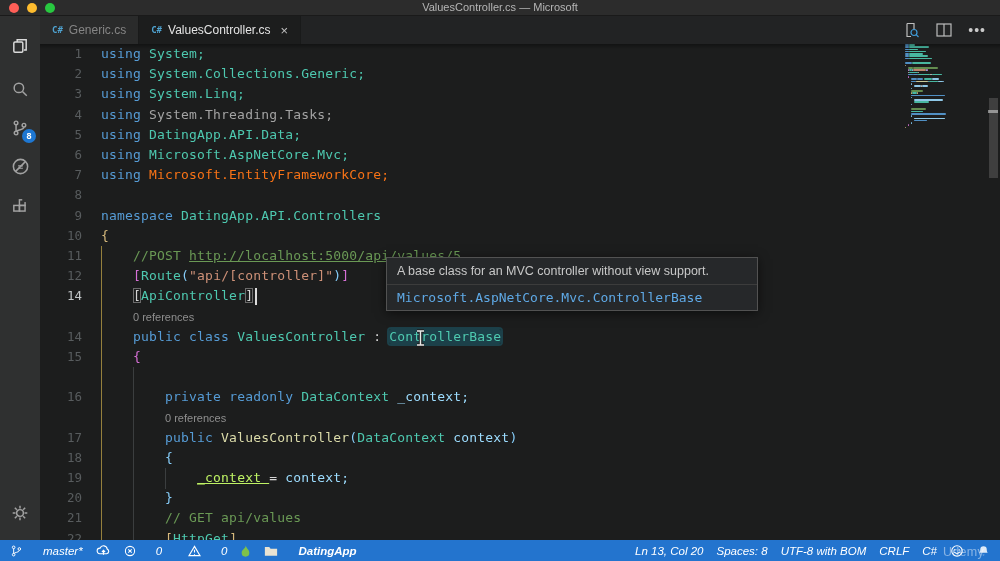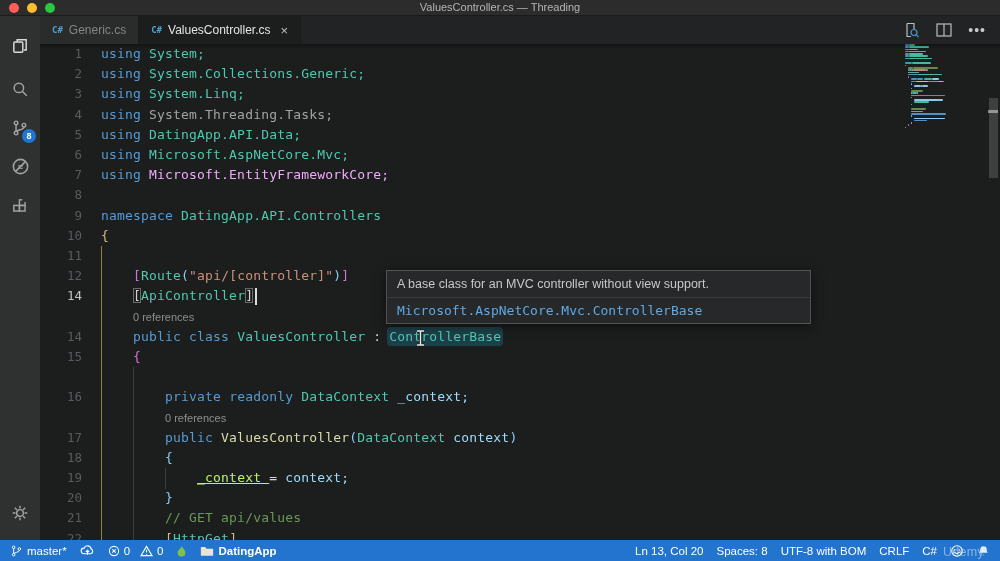--- a/index.html
+++ b/index.html
@@ -39,53 +39,53 @@
         font-size:12.5px;line-height:20.2px;flex:none;}
   .lnum.cur{color:#c2c6c8;}
   .ctext{margin-left:19px;font-family:"DejaVu Sans Mono","Liberation Mono",monospace;font-size:13px;line-height:20.2px;letter-spacing:.18px;}
   .lens{margin-left:19px;font-size:11px;color:var(--ui-lens,#8f8f8f);line-height:22px;font-family:"Liberation Sans",sans-serif;}
   .cm-link{text-decoration:underline;}
   .word-hl{background:var(--ui-highlight_bg,#1c4049);border-radius:2px;box-shadow:0 0 0 2px var(--ui-highlight_bg,#1c4049);}
   .bracket-match{outline:1px solid #6b6b6b;outline-offset:-1px;}
   .guide{position:absolute;width:1px;z-index:1;pointer-events:none;}
   .cursor-caret{position:absolute;width:2px;height:17px;background:#dcdcdc;z-index:3;}
   
-  .hover-tip{position:absolute;left:346px;top:226px;width:425px;background:var(--ui-tooltip_bg,#252729);
+  .hover-tip{position:absolute;left:346px;top:213px;width:372px;background:var(--ui-tooltip_bg,#252729);
              border:1px solid var(--ui-tooltip_border,#4d4d4d);z-index:5;box-shadow:0 2px 10px rgba(0,0,0,.55);box-sizing:border-box;}
   .hover-doc{padding:6px 10px;font-size:12.5px;color:#c8c8c8;}
   .hover-code{padding:5px 10px;border-top:1px solid #3c3c3c;font-family:"DejaVu Sans Mono","Liberation Mono",monospace;
               font-size:13px;color:var(--ui-tooltip_code,#5fa9e6);}
   .ibeam{position:absolute;left:375px;top:285px;z-index:6;}
   
   .minimap{position:absolute;top:0;right:34px;width:61px;height:200px;z-index:2;}
   .mm-row{position:relative;height:2.3px;}
   .mm-bar{position:absolute;top:0;height:1.6px;border-radius:1px;opacity:.9;}
   .scrollbar{position:absolute;top:0;right:0;width:14px;bottom:0;}
   .scroll-thumb{position:absolute;left:3px;width:9px;background:rgba(130,130,130,.35);}
   .overview-marker{position:absolute;right:2px;width:10px;height:3px;background:rgba(220,220,220,.55);}
   
   .statusbar{position:absolute;left:0;right:0;bottom:0;height:21px;background:var(--ui-statusbar,#2374ce);color:#fff;
              display:flex;align-items:center;justify-content:space-between;font-size:11.5px;padding:0 10px;box-sizing:border-box;z-index:7;}
   .sb-group{display:flex;align-items:center;gap:13px;}
-  .sb-item{display:flex;align-items:center;gap:4px;white-space:nowrap;}
+  .sb-item{display:flex;align-items:center;gap:20px;white-space:nowrap;font-style:italic;}
   .sb-item svg{stroke:#fff;fill:none;stroke-width:1.2;}
   .watermark{position:absolute;right:16px;bottom:2px;color:rgba(255,255,255,.45);font-size:12.5px;z-index:8;letter-spacing:.3px;}
 </style>
 </head>
 <body>
 
 <div class="window">
 
   <div class="titlebar">
     <div class="traffic">
       <div class="light" style="background:#ff5f57"></div>
       <div class="light" style="background:#febc2e"></div>
       <div class="light" style="background:#28c840"></div>
     </div>
-    <div class="title-text">ValuesController.cs — Threading</div>
+    <div class="title-text">ValuesController.cs — Microsoft</div>
   </div>
 
   <div class="activitybar">
     <div class="act-item active" style="margin-top:10px;">
       <svg width="18" height="18" viewBox="0 0 16 16">
           <path d="M5.5 4.5v-2h8v9h-2"></path>
           <rect x="2.5" y="4.5" width="8" height="9" rx="1"></rect>
         </svg>
     </div>
     <div class="act-item" style="margin-top:4px;">
@@ -161,25 +161,25 @@
     <div class="guide" style="left:93px;top:323px;height:173px;background:var(--ui-guide,#3b3e3f);"></div>
     <div class="guide" style="left:125px;top:424px;height:21px;background:var(--ui-guide,#3b3e3f);"></div>
 
     <div class="rows" id="code-rows">
         <div class="row"><div class="lnum">1</div><div class="ctext"><span style="color: rgb(86, 156, 214);">using </span><span style="color: rgb(78, 201, 176);">System;</span></div></div>
         <div class="row"><div class="lnum">2</div><div class="ctext"><span style="color: rgb(86, 156, 214);">using </span><span style="color: rgb(78, 201, 176);">System.Collections.Generic;</span></div></div>
         <div class="row"><div class="lnum">3</div><div class="ctext"><span style="color: rgb(86, 156, 214);">using </span><span style="color: rgb(78, 201, 176);">System.Linq;</span></div></div>
         <div class="row"><div class="lnum">4</div><div class="ctext"><span style="color: rgb(86, 156, 214);">using </span><span style="color: #a3a3a3;">System.Threading.Tasks;</span></div></div>
         <div class="row"><div class="lnum">5</div><div class="ctext"><span style="color: rgb(86, 156, 214);">using </span><span style="color: rgb(78, 201, 176);">DatingApp.API.Data;</span></div></div>
         <div class="row"><div class="lnum">6</div><div class="ctext"><span style="color: rgb(86, 156, 214);">using </span><span style="color: rgb(78, 201, 176);">Microsoft.AspNetCore.Mvc;</span></div></div>
-        <div class="row"><div class="lnum">7</div><div class="ctext"><span style="color: rgb(86, 156, 214);">using </span><span style="color: #f0abfc;">Microsoft.EntityFrameworkCore;</span></div></div>
+        <div class="row"><div class="lnum">7</div><div class="ctext"><span style="color: rgb(86, 156, 214);">using </span><span style="color: #f97316;">Microsoft.EntityFrameworkCore;</span></div></div>
         <div class="row"><div class="lnum">8</div><div class="ctext"></div></div>
         <div class="row"><div class="lnum">9</div><div class="ctext"><span style="color: rgb(86, 156, 214);">namespace </span><span style="color: rgb(78, 201, 176);">DatingApp.API.Controllers</span></div></div>
         <div class="row"><div class="lnum">10</div><div class="ctext"><span style="color: rgb(215, 186, 125);">{</span></div></div>
-        <div class="row"><div class="lnum">11</div></div>
+        <div class="row"><div class="lnum">11</div><div class="ctext"><span>    </span><span style="color: rgb(106, 153, 85);">//POST </span><span class="cm-link" style="color: rgb(106, 153, 85);">http://localhost:5000/api/values/5</span></div></div>
         <div class="row"><div class="lnum">12</div><div class="ctext"><span>    </span><span style="color: rgb(214, 112, 214);">[</span><span style="color: rgb(78, 201, 176);">Route</span><span style="color: rgb(135, 206, 250);">(</span><span style="color: rgb(206, 145, 120);">"api/[controller]"</span><span style="color: rgb(135, 206, 250);">)</span><span style="color: rgb(214, 112, 214);">]</span></div></div>
         <div class="row"><div class="lnum cur">14</div><div class="ctext"><span>    </span><span class="bracket-match" style="color: rgb(212, 212, 212);">[</span><span style="color: rgb(78, 201, 176);">ApiController</span><span class="bracket-match" style="color: rgb(212, 212, 212);">]</span></div></div>
         <div class="row"><div class="lnum"></div><div class="lens" style="padding-left: 32px;">0 references</div></div>
         <div class="row"><div class="lnum">14</div><div class="ctext"><span>    </span><span style="color: rgb(86, 156, 214);">public </span><span style="color: rgb(86, 156, 214);">class </span><span style="color: rgb(78, 201, 176);">ValuesController </span><span style="color: rgb(212, 212, 212);">: </span><span class="word-hl" style="color: rgb(78, 201, 176);">ControllerBase</span></div></div>
         <div class="row"><div class="lnum">15</div><div class="ctext"><span>    </span><span style="color: rgb(214, 112, 214);">{</span></div></div>
         <div class="row"><div class="lnum"></div></div>
         <div class="row"><div class="lnum">16</div><div class="ctext"><span>        </span><span style="color: rgb(86, 156, 214);">private </span><span style="color: rgb(86, 156, 214);">readonly </span><span style="color: rgb(78, 201, 176);">DataContext </span><span style="color: rgb(156, 220, 254);">_context;</span></div></div>
         <div class="row"><div class="lnum"></div><div class="lens" style="padding-left: 64px;">0 references</div></div>
         <div class="row"><div class="lnum">17</div><div class="ctext"><span>        </span><span style="color: rgb(86, 156, 214);">public </span><span style="color: rgb(220, 220, 170);">ValuesController</span><span style="color: rgb(135, 206, 250);">(</span><span style="color: rgb(78, 201, 176);">DataContext </span><span style="color: rgb(156, 220, 254);">context</span><span style="color: rgb(135, 206, 250);">)</span></div></div>
         <div class="row"><div class="lnum">18</div><div class="ctext"><span>        </span><span style="color: rgb(135, 206, 250);">{</span></div></div>

